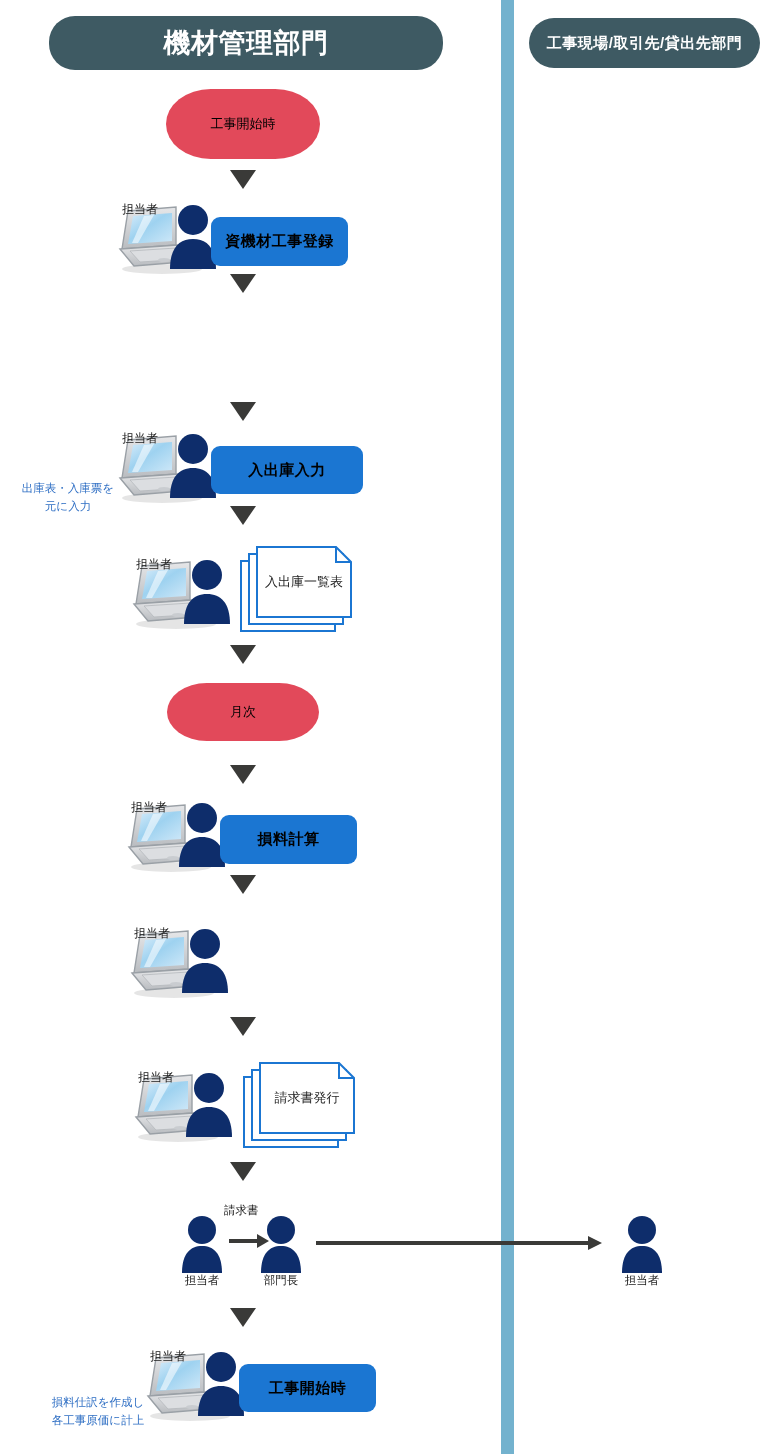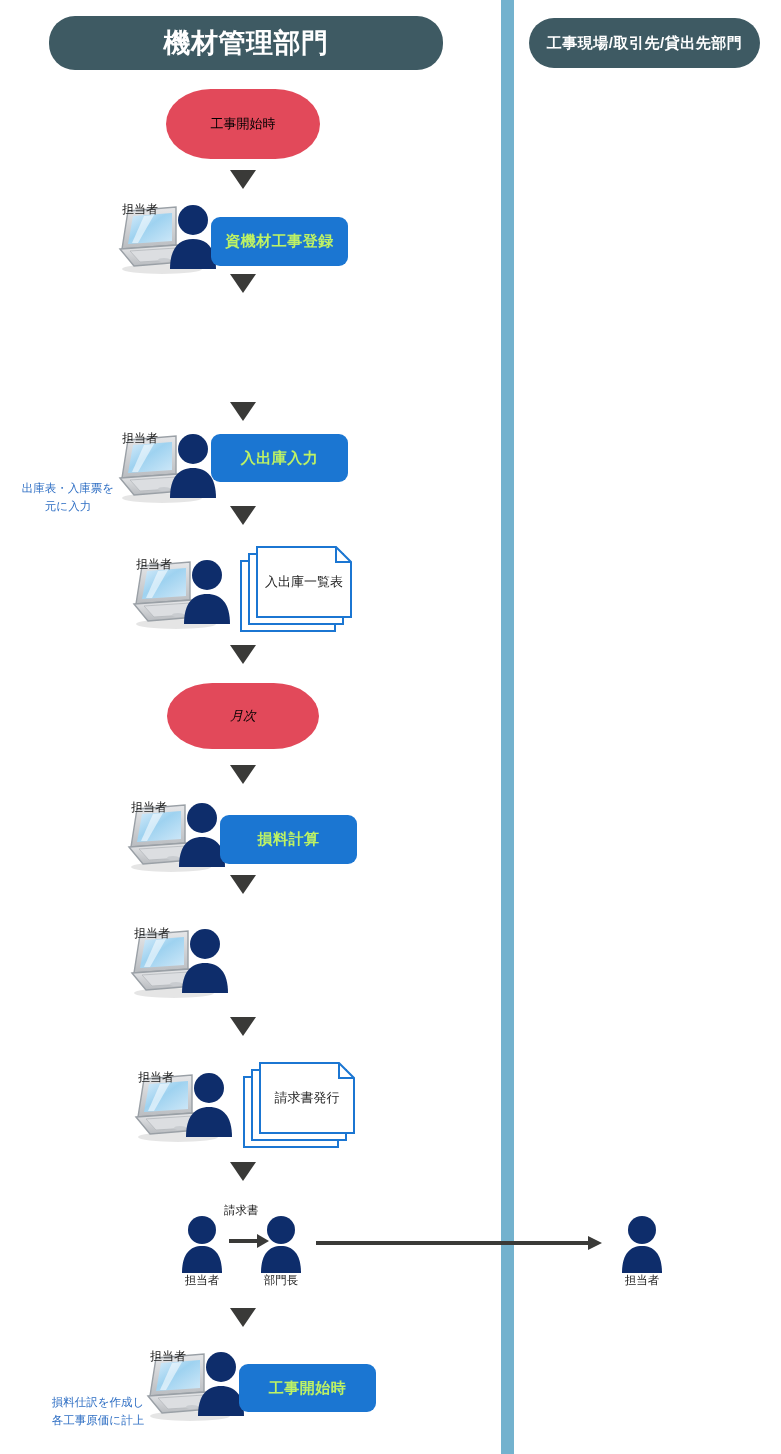--- a/index.html
+++ b/index.html
@@ -36,36 +36,36 @@
     position: absolute;
     background: #e2495a;
     color: #000000;
     display: flex; align-items: center; justify-content: center;
     text-align: left;
     font-size: 13px;
     line-height: 1.4;
   }
   .event.e1 { left: 166px; top: 89px;  width: 154px; height: 70px;  border-radius: 46px / 36px; }
   .event.e2 { left: 167px; top: 321px; width: 152px; height: 69px;  border-radius: 48px / 35px; }
-  .event.e3 { left: 167px; top: 683px; width: 152px; height: 66px;  border-radius: 48px / 35px; font-style: italic; }
+  .event.e3 { left: 167px; top: 683px; width: 152px; height: 58px;  border-radius: 48px / 35px; }
 
   
   .process {
     position: absolute;
     background: #1b76d2;
-    color: #bef264;
+    color: #000000;
     border-radius: 9px;
     display: flex; align-items: center; justify-content: center;
     text-align: center;
     font-size: 15px;
     font-weight: bold;
     letter-spacing: 0.5px;
   }
   .process.p1 { left: 211px; top: 217px;  width: 137px; height: 49px; }
-  .process.p2 { left: 211px; top: 434px;  width: 137px; height: 48px; }
+  .process.p2 { left: 211px; top: 446px;  width: 152px; height: 48px; }
   .process.p3 { left: 220px; top: 815px;  width: 137px; height: 49px; }
   .process.p4 { left: 239px; top: 1364px; width: 137px; height: 48px; }
 
   
   .doc {
     position: absolute;
     width: 112px; height: 86px;
   }
   .doc .back2, .doc .back1 {
     position: absolute;

